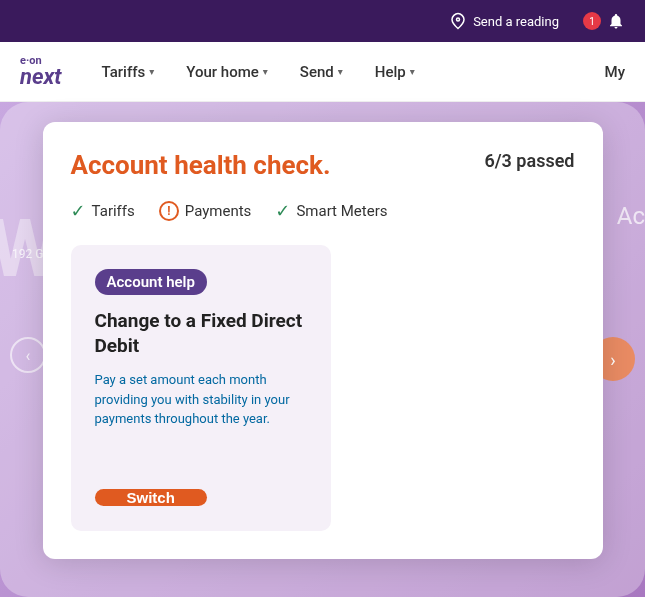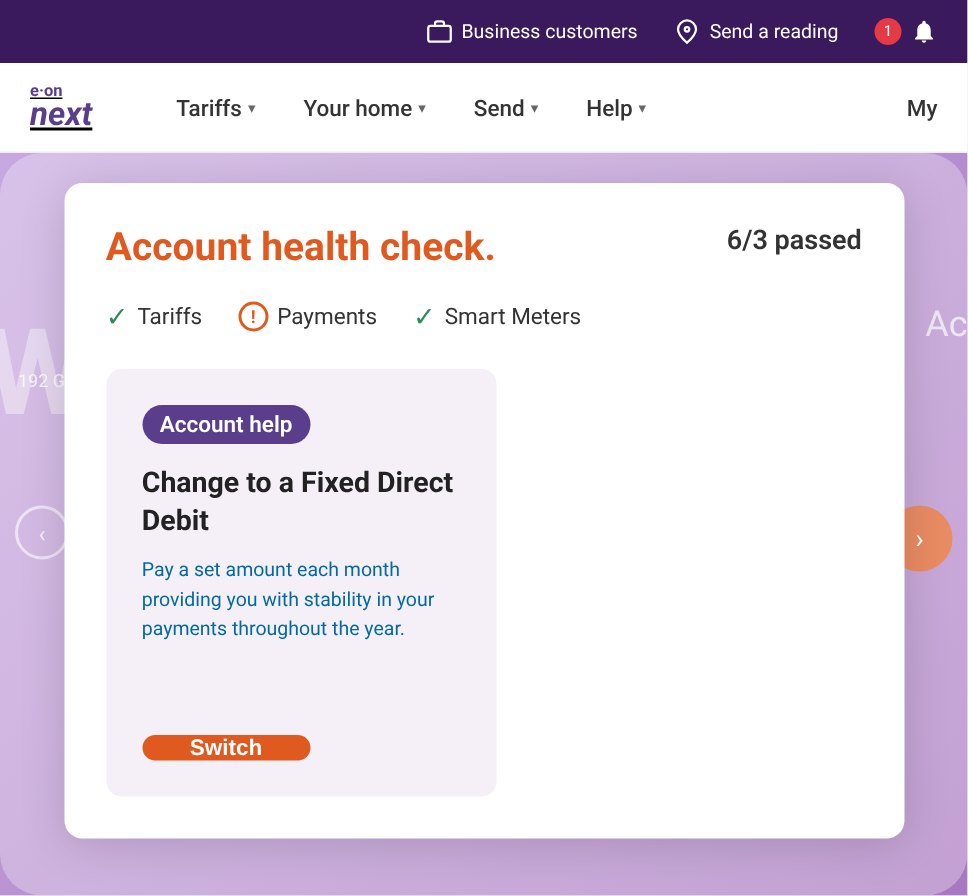--- a/index.html
+++ b/index.html
@@ -52,22 +52,21 @@
     .nav-bar {
       background: white;
       height: 60px;
       display: flex;
       align-items: center;
       padding: 0 20px;
       gap: 8px;
       border-bottom: 1px solid #eee;
     }
     .logo-container {
-      margin-right: 36px;
-      text-decoration: underline;
+      margin-right: 20px;
     }
     .logo-eon {
       font-size: 11px;
       color: #5a3e8c;
       font-weight: bold;
       line-height: 1;
     }
     .logo-next {
       font-size: 22px;
       color: #5a3e8c;
@@ -286,27 +285,20 @@
       font-size: 15px;
       font-weight: 600;
       cursor: pointer;
       margin-top: 40px;
     }
   </style>
 </head>
 <body>
 
 <div class="utility-bar">
-  <div class="utility-bar-item">
-    <svg class="utility-icon" viewBox="0 0 24 24" fill="none" stroke="currentColor" stroke-width="2">
-      <rect x="2" y="7" width="20" height="14" rx="2"></rect>
-      <path d="M16 7V5a2 2 0 0 0-2-2h-4a2 2 0 0 0-2 2v2"></path>
-    </svg>
-    <span>Business customers</span>
-  </div>
   <div class="utility-bar-item">
     <svg class="utility-icon" viewBox="0 0 24 24" fill="none" stroke="currentColor" stroke-width="2">
       <path d="M12 2C8 2 4 6 4 10c0 5 8 12 8 12s8-7 8-12c0-4-4-8-8-8z"></path>
       <circle cx="12" cy="10" r="2"></circle>
     </svg>
     <span>Send a reading</span>
   </div>
   <div class="utility-bar-item">
     <div class="notification-badge">
       <span>1</span>

